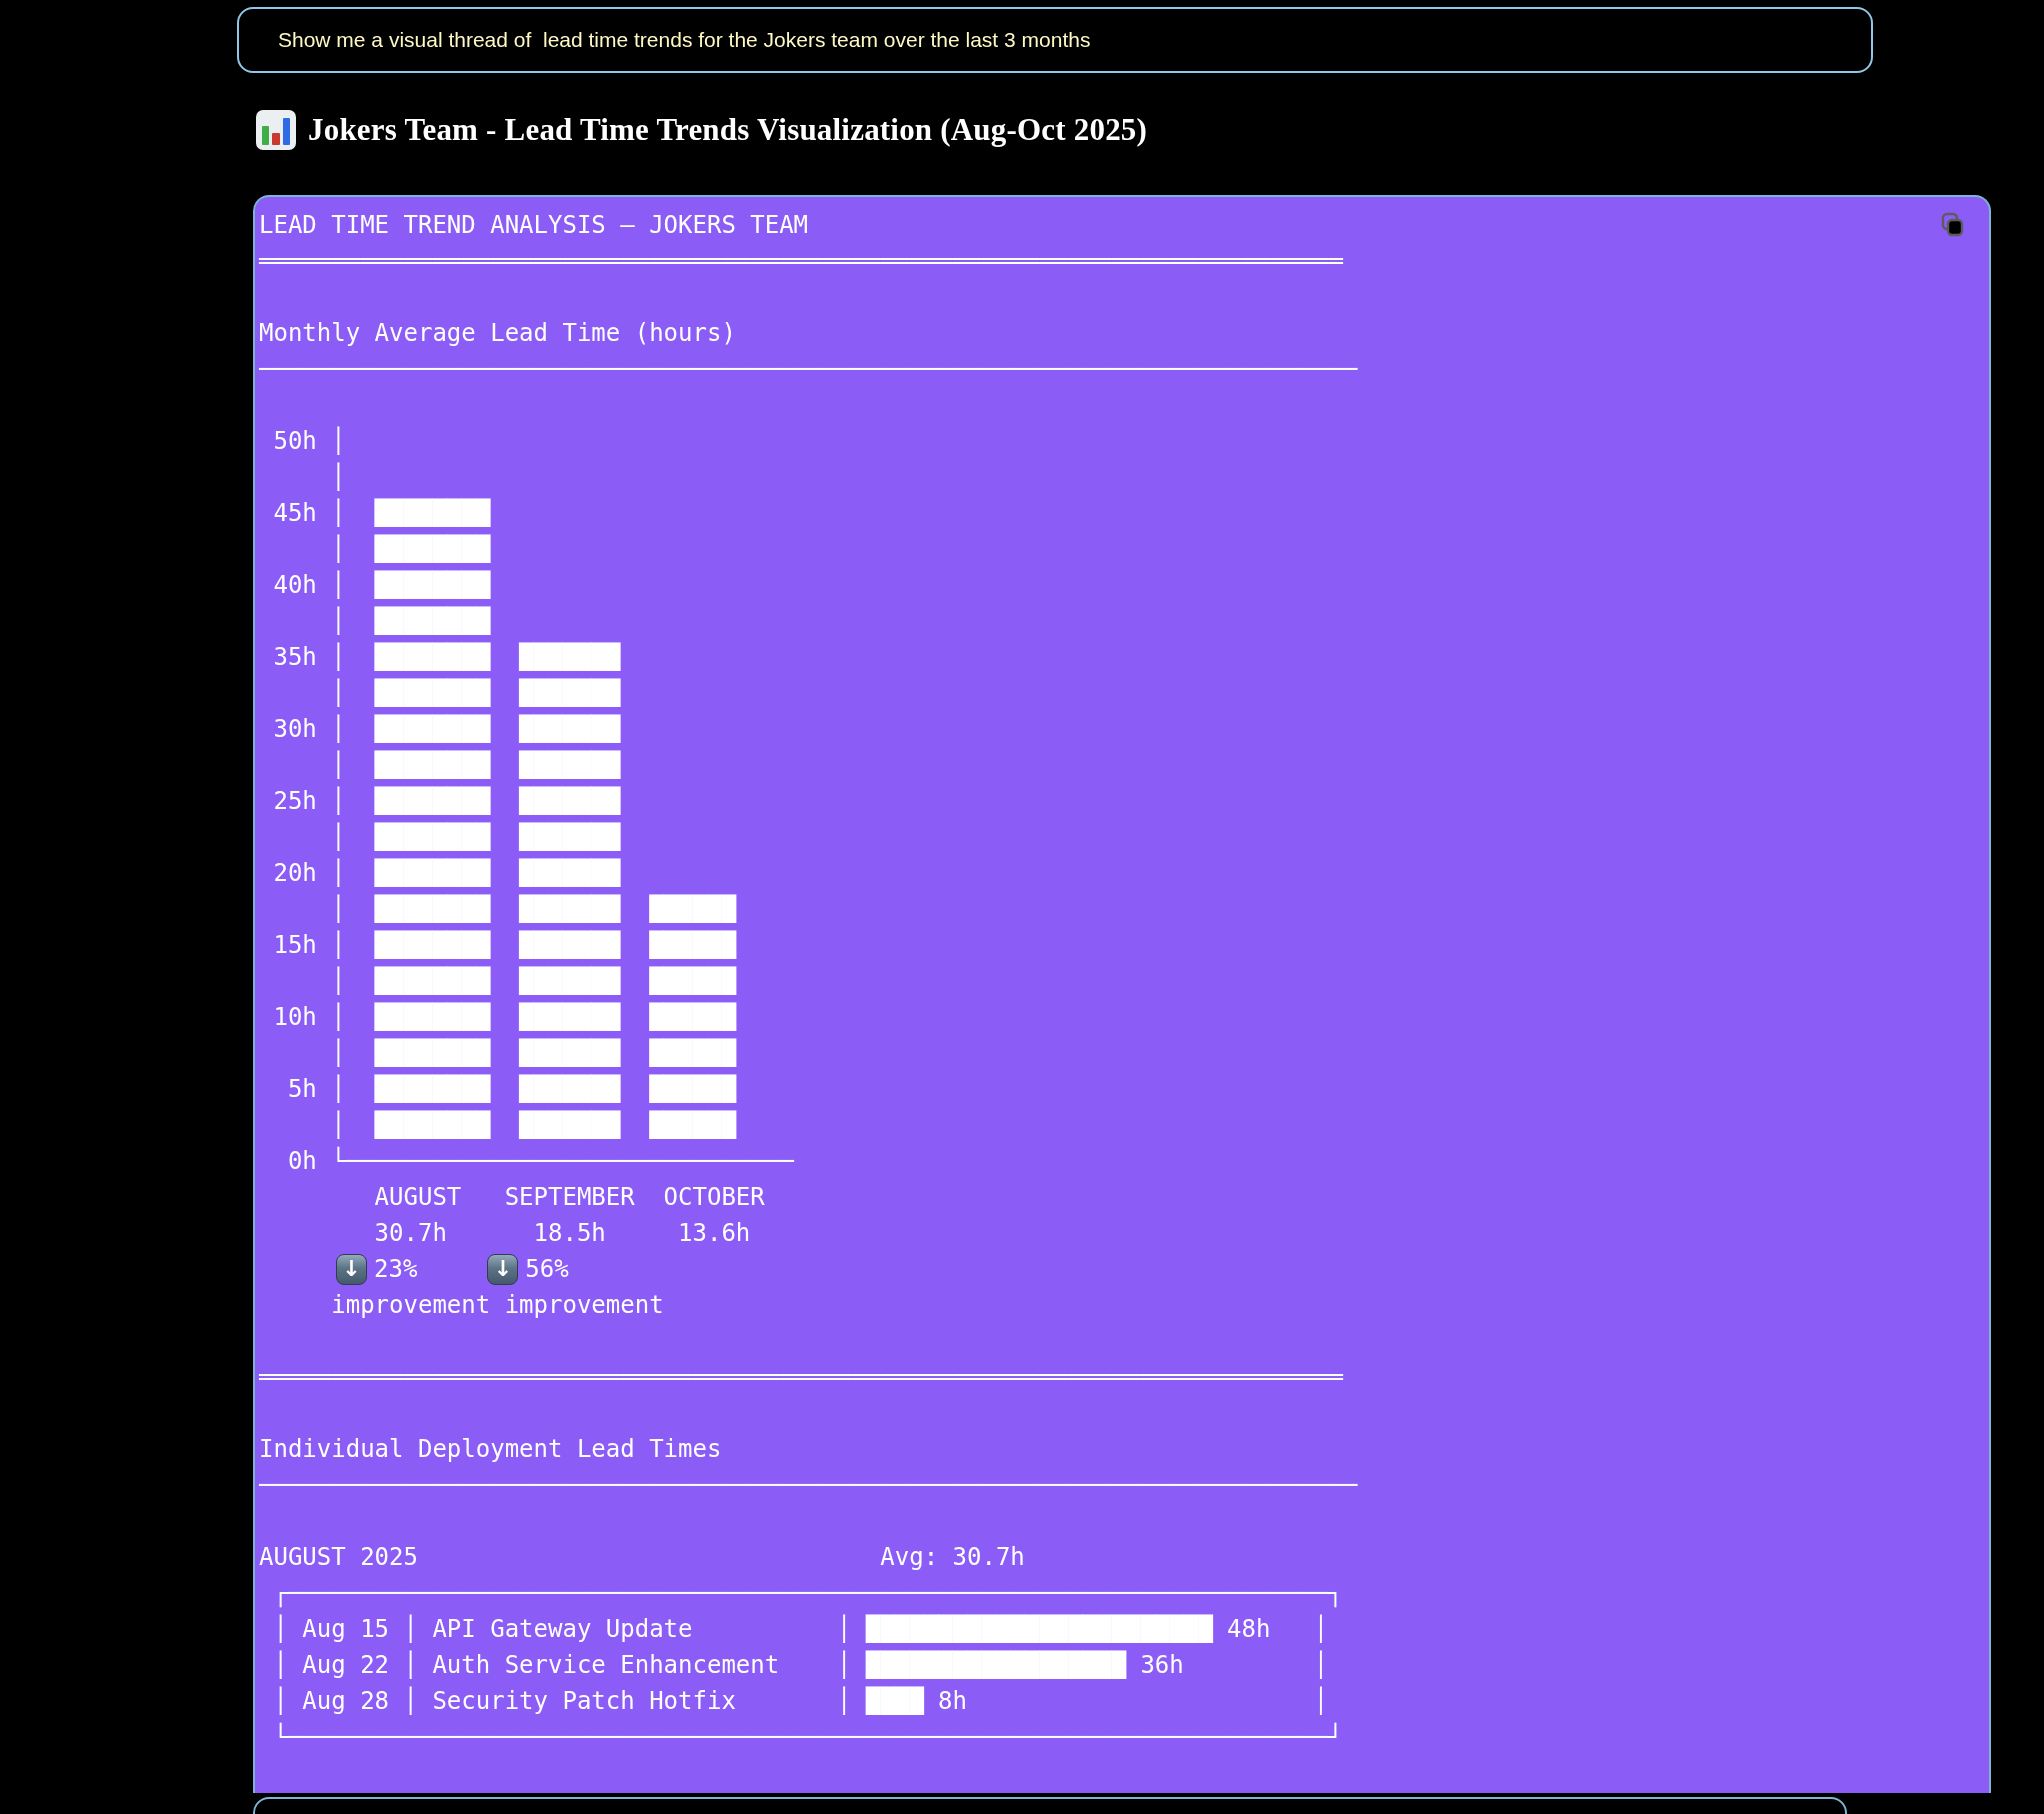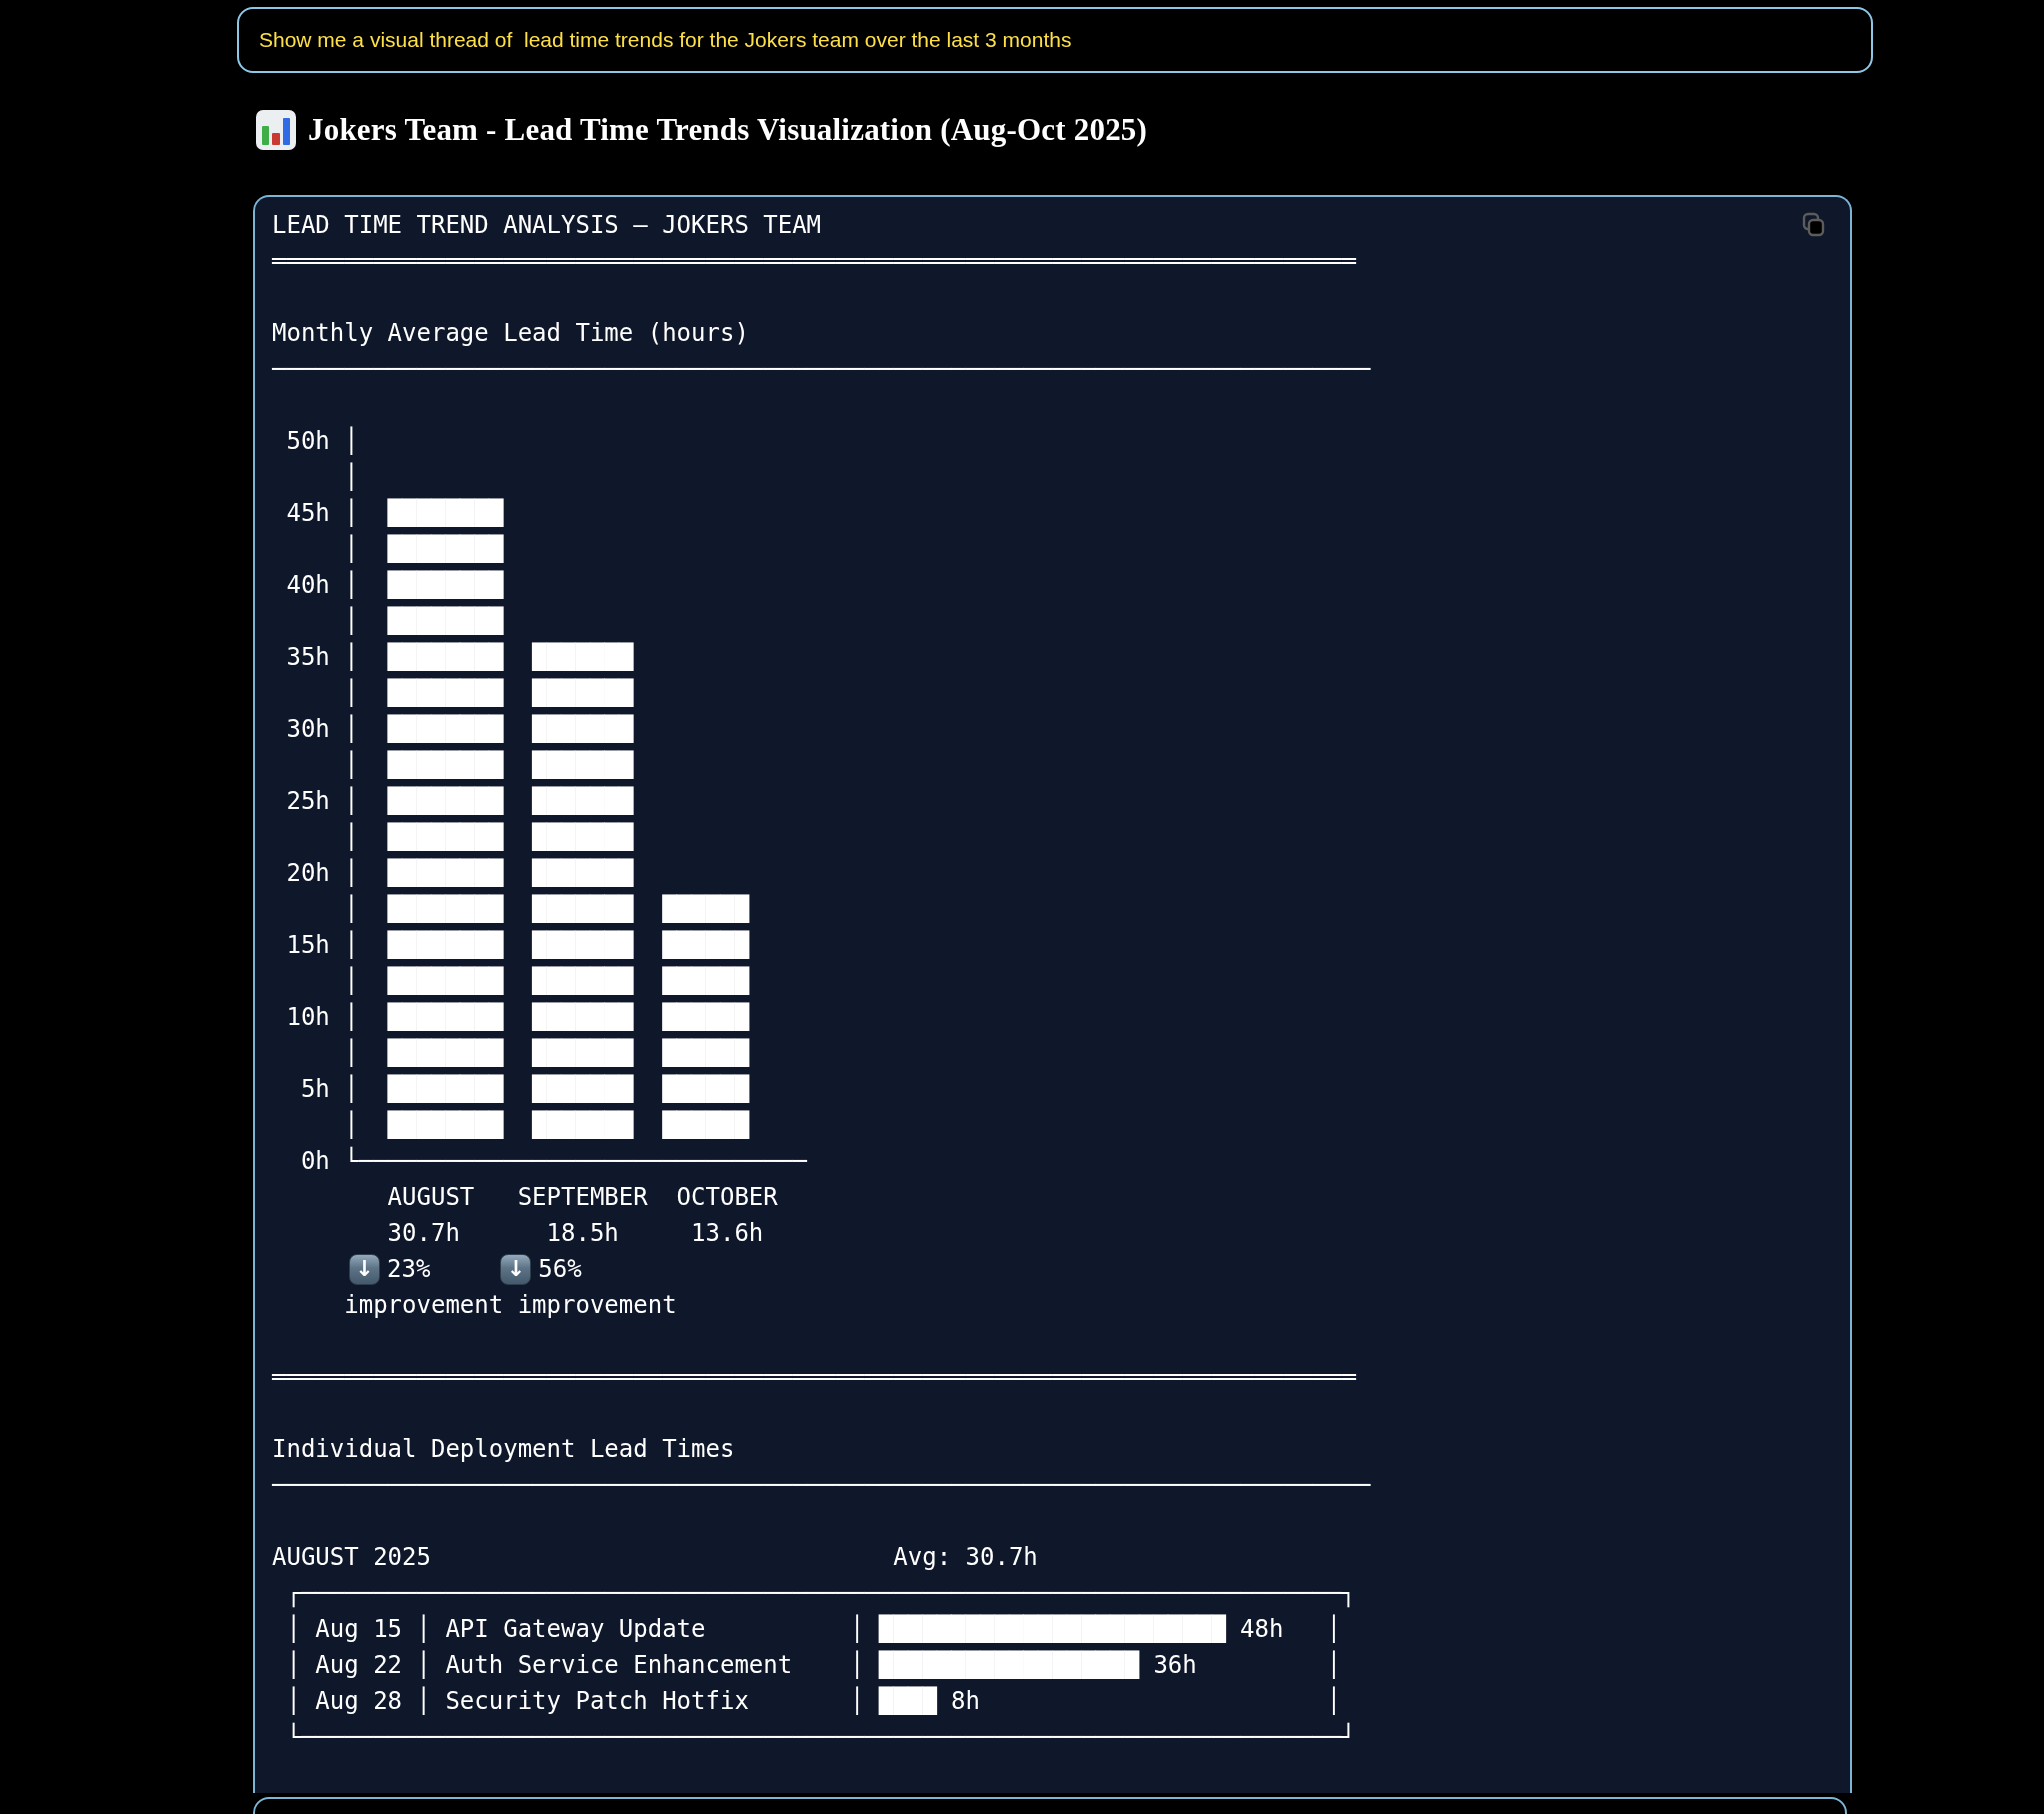--- a/index.html
+++ b/index.html
@@ -11,22 +11,22 @@
     font-family: "Liberation Sans", sans-serif;
   }
   .page { position: relative; width: 2044px; height: 1814px; background: #000; }
 
   
   .prompt-box {
     position: absolute; left: 237px; top: 7px;
     width: 1636px; height: 66px;
     border: 2px solid #8fc8e6; border-radius: 16px;
     display: flex; align-items: center;
-    padding: 0 20px;
-    color: #fde047; font-size: 21px;
+    padding: 0 39px;
+    color: #fef9c3; font-size: 21px;
     white-space: pre-wrap;
     background: #000;
   }
 
   
   .heading {
     position: absolute; left: 256px; top: 110px;
     display: flex; align-items: center; gap: 12px;
     color: #fff; font-size: 31px; font-weight: bold;
     letter-spacing: 0.2px;
@@ -39,25 +39,25 @@
     gap: 3px; padding: 5px 6px;
   }
   .emoji-chart .bar { width: 8px; border-radius: 1px; }
   .emoji-chart .bar.green { height: 19px; background: #3fae49; }
   .emoji-chart .bar.red   { height: 12px; background: #c93a32; }
   .emoji-chart .bar.blue  { height: 27px; background: #2e6be5; }
 
   
   .code-block {
     position: absolute; left: 253px; top: 195px;
-    width: 1599px; height: 1598px;
+    width: 1738px; height: 1598px;
     border: 2px solid #7cb5d5; border-bottom: none;
     border-radius: 16px 16px 0 0;
-    background: #0f172a;
-    padding: 10px 0 0 17px;
+    background: #8b5cf6;
+    padding: 10px 0 0 4px;
     overflow: hidden;
   }
   pre.ascii {
     margin: 0;
     font-family: "DejaVu Sans Mono", monospace;
     font-size: 24px; line-height: 36px;
     color: #fff;
     white-space: pre;
   }
   .copy-btn {

